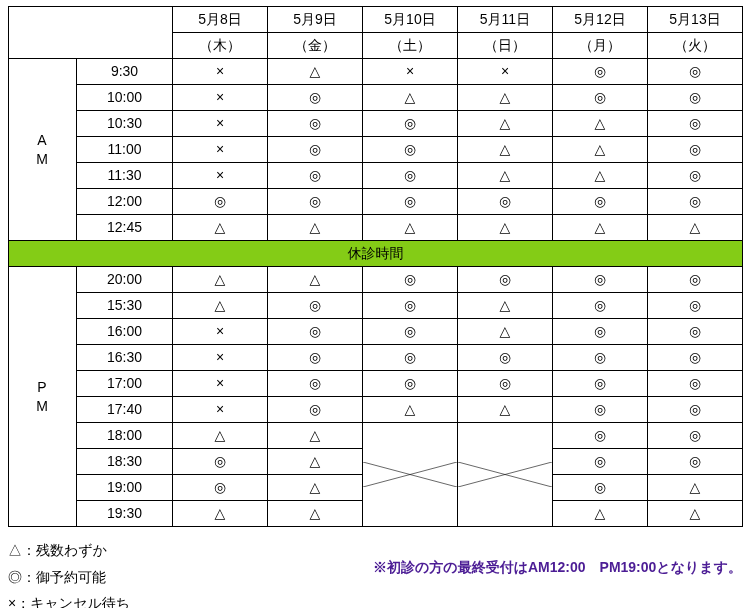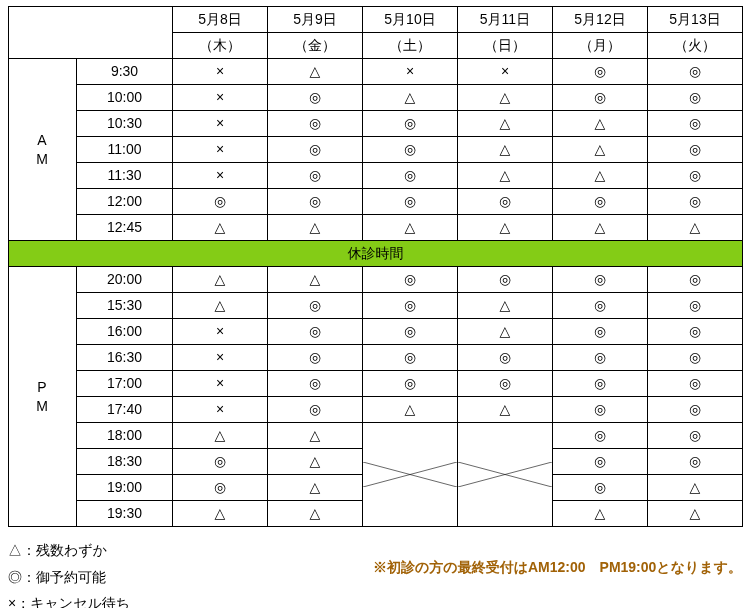--- a/index.html
+++ b/index.html
@@ -78,21 +78,21 @@
   }
   .legend-item {
     font-size: 14px;
     line-height: 1.9;
     white-space: nowrap;
   }
   .notice {
     position: absolute;
     right: 0;
     top: 22px;
-    color: #a16207;
+    color: #4c1d95;
     font-size: 14px;
     font-weight: bold;
     white-space: nowrap;
   }
 </style>
 </head>
 <body>
 
 <div class="page">
 

